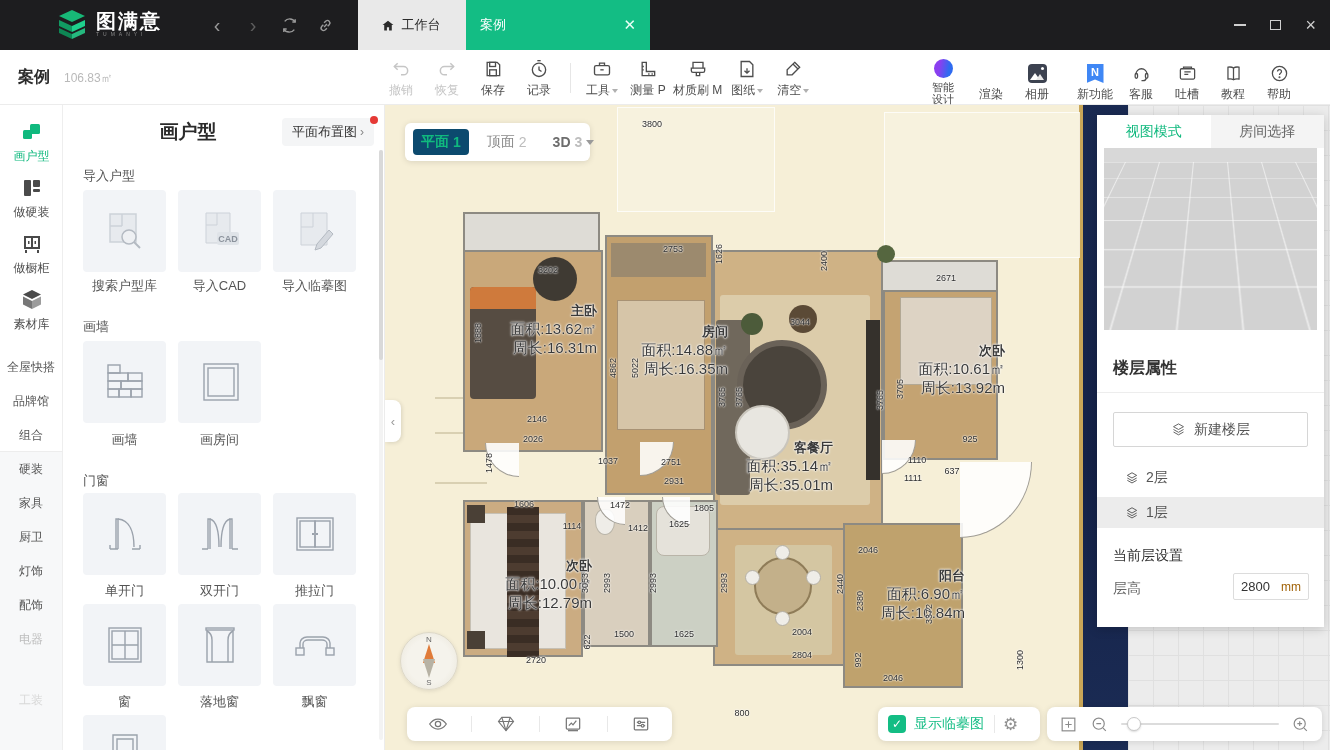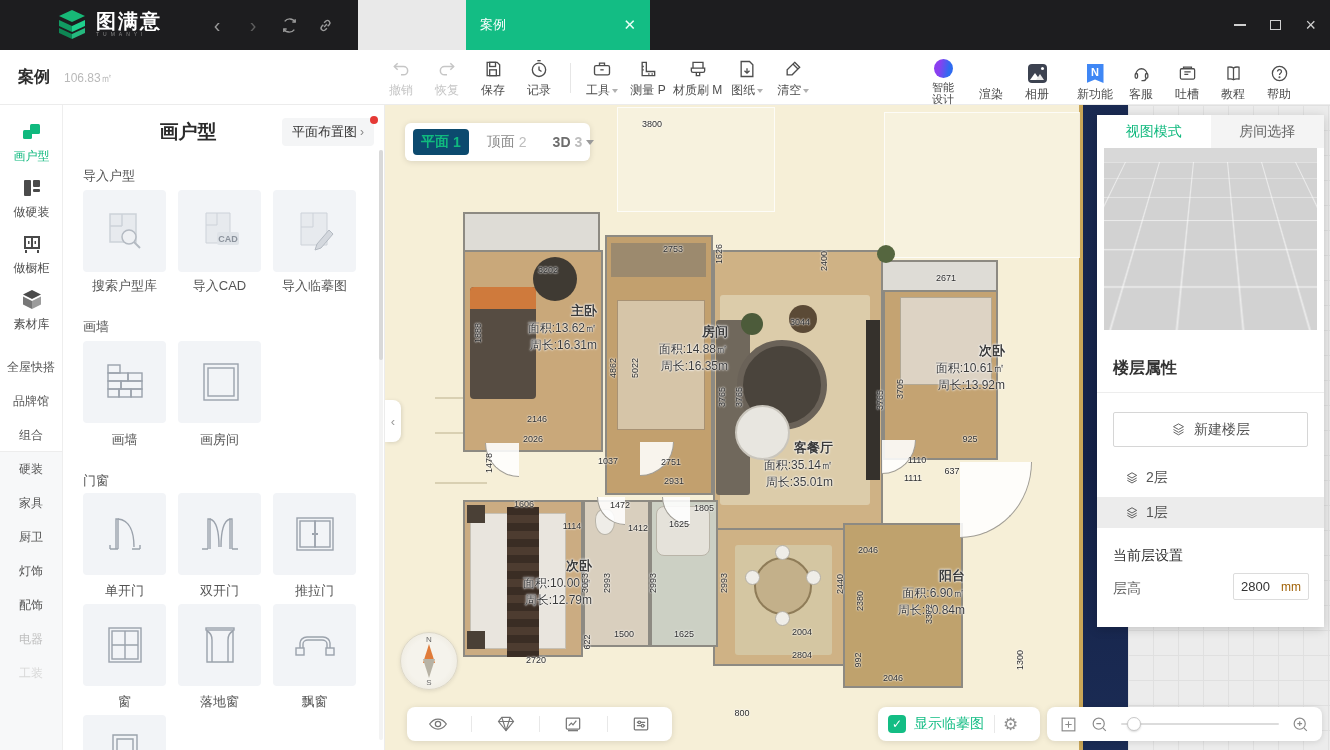--- a/index.html
+++ b/index.html
@@ -78,21 +78,21 @@
   .navy-strip { position:absolute; left:698px; top:0; width:45px; height:645px; background:linear-gradient(180deg,#1a2a52,#142147 55%,#1b2c55); }
   .gold-line { position:absolute; left:694px; top:0; width:4px; height:645px; background:#c9a658; }
   .ghost { position:absolute; border:1px solid rgba(255,255,255,0.75); background:rgba(255,255,255,0.18); }
   .tickline { position:absolute; height:2px; width:52px; background:#d9d0b2; }
 
   
   .room { position:absolute; border:2px solid #8d8a82; }
   .rm-label { position:absolute; width:130px; text-align:right; color:#3a3a3a;
     text-shadow:0 0 3px #fff,0 0 2px #fff,0 0 1px #fff; pointer-events:none; }
   .rm-label .rname { font-size:13px; font-weight:bold; }
-  .rm-label .rline { font-size:12px; }
+  .rm-label .rline { font-size:15px; }
   .dim { position:absolute; font-size:9px; color:#2e2e2e; white-space:nowrap;
     text-shadow:0 0 2px #fff,0 0 2px #fff; transform:translate(-50%,-50%); }
   .dim.v { transform:translate(-50%,-50%) rotate(-90deg); }
   .furn { position:absolute; }
   .door-arc { position:absolute; background:rgba(255,255,255,0.88); border:1.5px solid #a09d95; }
 
   
   .view-tabs { position:absolute; left:20px; top:18px; width:185px; height:38px; background:#fff; border-radius:6px; box-shadow:0 1px 6px rgba(0,0,0,0.12); display:flex; align-items:center; padding:0 8px; gap:10px; }
   .vt { font-size:14px; color:#8a8a8a; display:flex; align-items:center; gap:4px; padding:4px 8px; border-radius:4px; cursor:pointer; white-space:nowrap; }
   .vt .num { color:#bdbdbd; }
@@ -171,20 +171,26 @@
       </svg>
     </div>
     <div class="nav-ic" style="left:313px;">
       <svg width="17" height="17" viewBox="0 0 24 24" fill="none" stroke="#9a9a9a" stroke-width="2">
         <path d="M10 14l4-4"></path>
         <path d="M9 11l-2.5 2.5a3.5 3.5 0 004.9 4.9L14 15.9"></path>
         <path d="M15 13l2.5-2.5a3.5 3.5 0 00-4.9-4.9L10 8.1"></path>
       </svg>
     </div>
     <div class="tabstrip">
+      <div class="tab-workspace">
+        <svg width="14" height="13" viewBox="0 0 24 24" fill="#2b2b2b">
+          <path d="M12 3l10 8h-3v10h-5v-6h-4v6H5V11H2z"></path>
+        </svg>
+        <span>工作台</span>
+      </div>
       <div class="tab-case">
         <span>案例</span>
         <span class="close">✕</span>
       </div>
     </div>
     <div class="win-controls">
       <div class="win-min"></div>
       <div class="win-max"></div>
       <div class="win-close">×</div>
     </div>
@@ -359,21 +365,21 @@
     <div class="cat-bg"></div>
     <div class="cat-item" style="top:245px;">全屋快搭</div>
     <div class="cat-item" style="top:279px;text-align:center;">品牌馆</div>
     <div class="cat-item" style="top:313px;">组合</div>
     <div class="cat-item" style="top:347px;">硬装</div>
     <div class="cat-item" style="top:381px;">家具</div>
     <div class="cat-item" style="top:415px;">厨卫</div>
     <div class="cat-item" style="top:449px;">灯饰</div>
     <div class="cat-item" style="top:483px;">配饰</div>
     <div class="cat-item dim1" style="top:517px;">电器</div>
-    <div class="cat-item dim2" style="top:551px;">工装</div>
+    <div class="cat-item dim2" style="top:578px;">工装</div>
 
   </div>
 
   <div id="tool-panel">
     <div class="panel-title">画户型</div>
     <div class="view-selector">
       <span>平面布置图</span>
         <span class="gt">›</span>
     </div>
     <div class="red-dot"></div>

